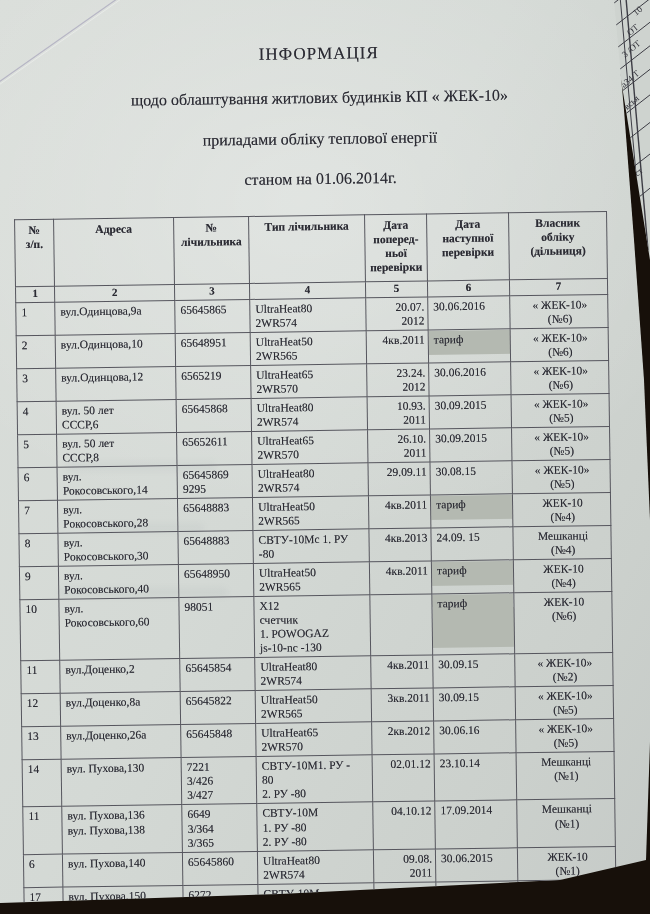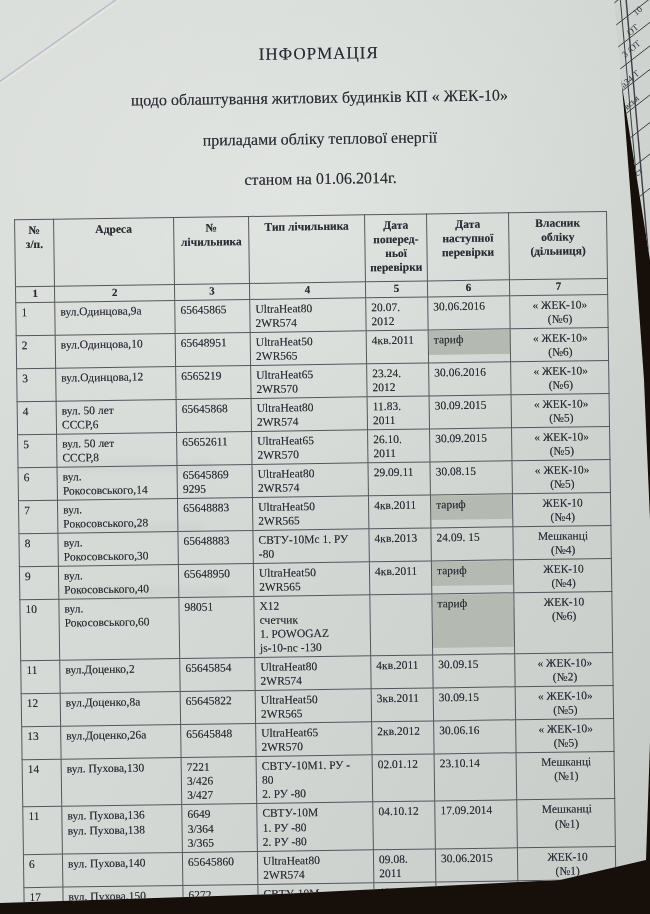--- a/index.html
+++ b/index.html
@@ -51,21 +51,21 @@
   table.meters th{
     font-weight:bold;text-align:center;
     padding:3px 2px;height:60px;font-size:11.5px;
   }
   tr.colnums td{
     text-align:center;font-weight:bold;
     padding:0 0 1px 0;height:14px;font-size:11px;line-height:1.1;
   }
   td.c-idx{padding-left:7px;}
   td.c-owner{text-align:center;padding-left:2px;padding-right:2px;}
-  td.c-prev{padding-left:6px;}
+  td.c-prev{padding-left:6px;text-align:right;}
   td.c-next{padding-left:6px;}
   td.shade-partial{background:linear-gradient(to bottom,#b4b9b1 0%,#b4b9b1 76%,rgba(180,185,177,0) 76%);}
   td.shade-full{background:linear-gradient(to bottom,#b4b9b1 0%,#b4b9b1 88%,rgba(180,185,177,0) 88%);}
   .r2{height:31px;} 
 </style>
 </head>
 <body>
 
 <svg class="under-svg" width="650" height="420">
   <defs>
@@ -189,21 +189,21 @@
     <td class="c-owner">« ЖЕК-10»
 (№6)</td>
   </tr>
           <tr class="r2">
     <td class="c-idx">4</td>
     <td class="c-addr">вул. 50 лет
 СССР,6</td>
     <td class="c-no">65645868</td>
     <td class="c-type">UltraHeat80
 2WR574</td>
-    <td class="c-prev">11.83.
+    <td class="c-prev">10.93.
 2011</td>
     <td class="c-next">30.09.2015</td>
     <td class="c-owner">« ЖЕК-10»
 (№5)</td>
   </tr>
           <tr class="r2">
     <td class="c-idx">5</td>
     <td class="c-addr">вул. 50 лет
 СССР,8</td>
     <td class="c-no">65652611</td>

